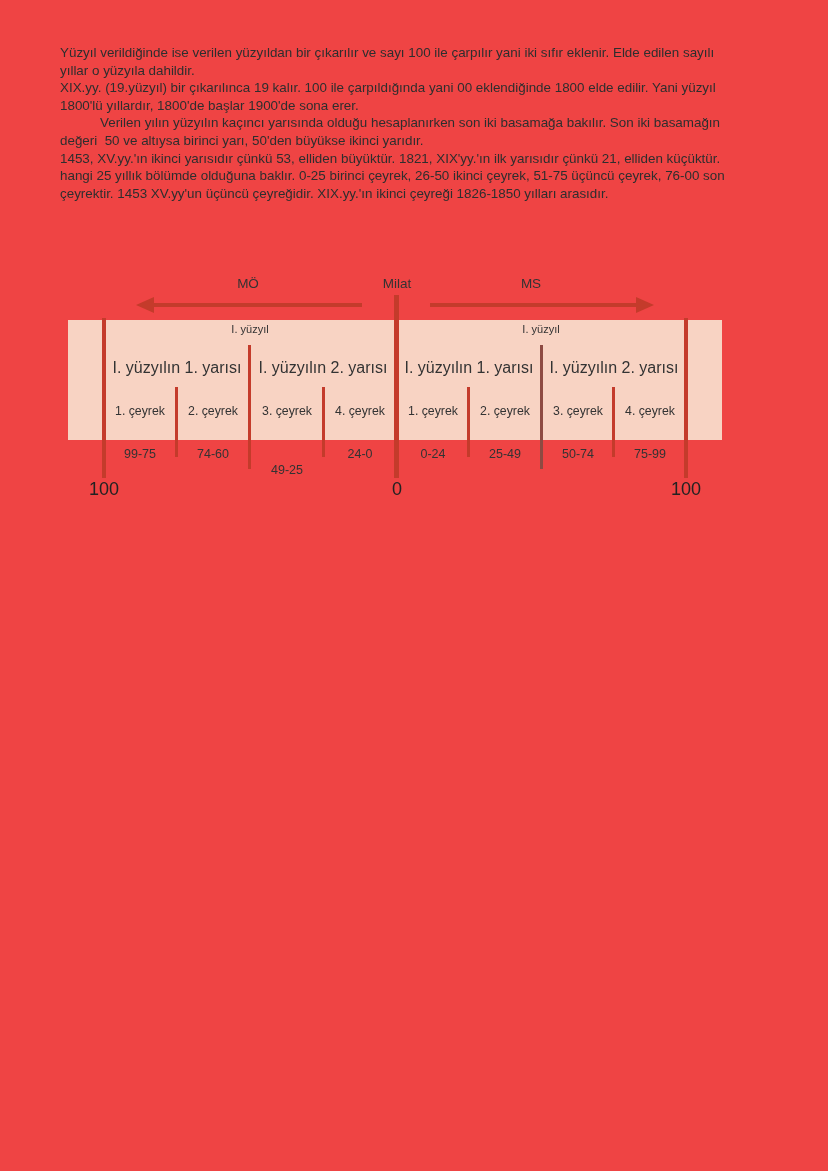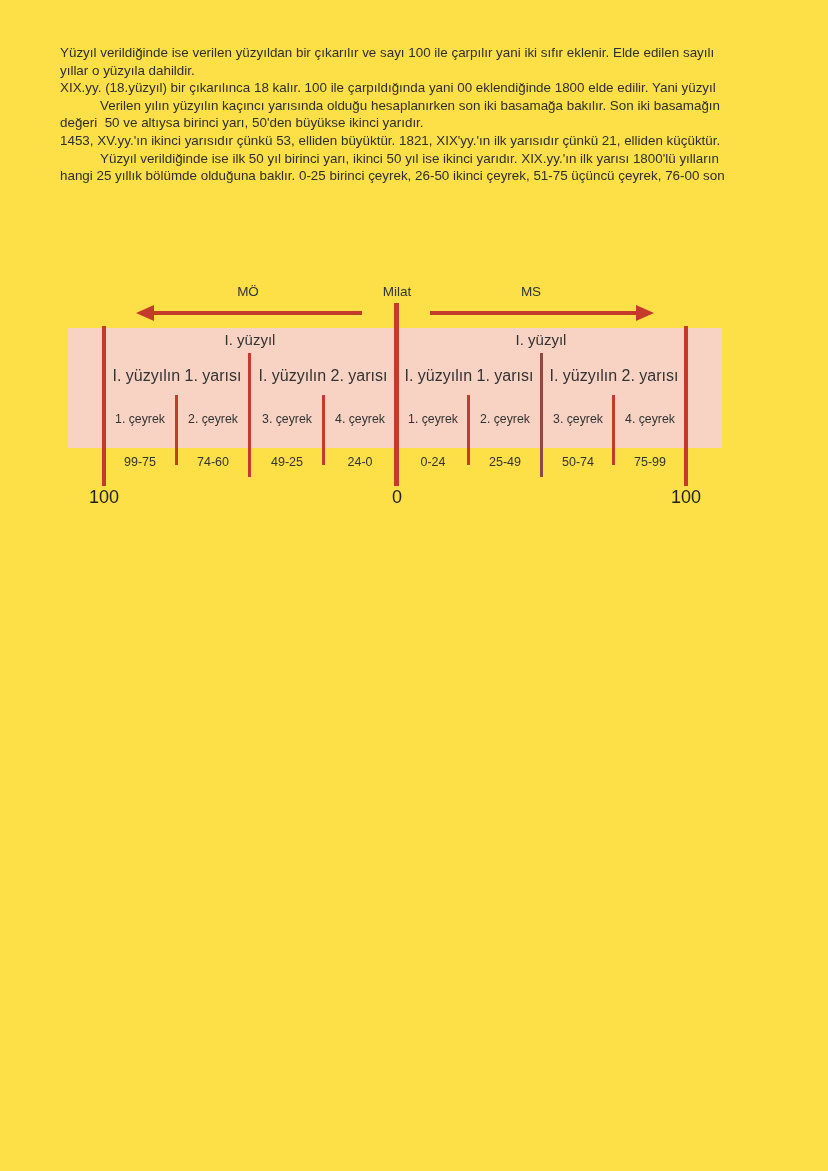--- a/index.html
+++ b/index.html
@@ -1,51 +1,51 @@
 <!DOCTYPE html>
 <html><head>
 <meta charset="utf-8">
 <style>
   * { margin: 0; padding: 0; box-sizing: border-box; }
   html, body { background: #ffffff; }
   .page {
     position: relative;
     width: 828px;
     height: 1171px;
-    background: #fde047;
+    background: #ef4444;
     font-family: "Liberation Sans", "DejaVu Sans", sans-serif;
     color: #2e2e2e;
     overflow: hidden;
   }
   
   .text-block {
     position: absolute;
     left: 60px;
     top: 44px;
     width: 712px;
   }
   .line {
     font-size: 13.4px;
     line-height: 17.6px;
     white-space: pre;
     color: #2e2e2e;
   }
   .line.indent { padding-left: 40px; }
 
   
-  .diagram { position: absolute; left: 0; top: 8px; width: 808px; height: 520px; }
+  .diagram { position: absolute; left: 0; top: 0; width: 808px; height: 520px; }
 
   .dlabel {
     position: absolute;
     text-align: center;
     color: #333333;
     white-space: nowrap;
   }
   .era { font-size: 13.5px; top: 276px; width: 60px; }
-  .century { font-size: 15px; top: 323px; width: 120px; }
+  .century { font-size: 11px; top: 323px; width: 120px; }
   .half { font-size: 16px; top: 359px; width: 146px; }
   .quarter { font-size: 12.3px; top: 404px; width: 72px; }
   .range { font-size: 12.5px; top: 447px; width: 72px; }
   .axis { font-size: 18px; top: 479px; width: 60px; color: #222; }
 
   .band {
     position: absolute;
     left: 68px; top: 320px;
     width: 654px; height: 120px;
   }
@@ -66,26 +66,27 @@
   }
 </style>
 </head>
 <body>
 
 <div class="page">
 
   <div class="text-block">
     <div class="line">Yüzyıl verildiğinde ise verilen yüzyıldan bir çıkarılır ve sayı 100 ile çarpılır yani iki sıfır eklenir. Elde edilen sayılı</div>
     <div class="line">yıllar o yüzyıla dahildir.</div>
-    <div class="line">XIX.yy. (18.yüzyıl) bir çıkarılınca 18 kalır. 100 ile çarpıldığında yani 00 eklendiğinde 1800 elde edilir. Yani yüzyıl</div>
+    <div class="line">XIX.yy. (19.yüzyıl) bir çıkarılınca 19 kalır. 100 ile çarpıldığında yani 00 eklendiğinde 1800 elde edilir. Yani yüzyıl</div>
+    <div class="line">1800'lü yıllardır, 1800'de başlar 1900'de sona erer.</div>
     <div class="line indent">Verilen yılın yüzyılın kaçıncı yarısında olduğu hesaplanırken son iki basamağa bakılır. Son iki basamağın</div>
     <div class="line">değeri  50 ve altıysa birinci yarı, 50'den büyükse ikinci yarıdır.</div>
     <div class="line">1453, XV.yy.'ın ikinci yarısıdır çünkü 53, elliden büyüktür. 1821, XIX'yy.'ın ilk yarısıdır çünkü 21, elliden küçüktür.</div>
-    <div class="line indent">Yüzyıl verildiğinde ise ilk 50 yıl birinci yarı, ikinci 50 yıl ise ikinci yarıdır. XIX.yy.'ın ilk yarısı 1800'lü yılların</div>
     <div class="line">hangi 25 yıllık bölümde olduğuna baklır. 0-25 birinci çeyrek, 26-50 ikinci çeyrek, 51-75 üçüncü çeyrek, 76-00 son</div>
+    <div class="line">çeyrektir. 1453 XV.yy'un üçüncü çeyreğidir. XIX.yy.'ın ikinci çeyreği 1826-1850 yılları arasıdır.</div>
   </div>
 
   <div class="diagram">
 
     <div class="dlabel era" style="left:218px;">MÖ</div>
     <div class="dlabel era" style="left:367px;">Milat</div>
     <div class="dlabel era" style="left:501px;">MS</div>
 
     <div class="head-left" style="left:136px; top:297px; border-right:18px solid #c43b2b;"></div>
     <div class="shaft" style="left:152px; top:303px; width:210px; background:#c43b2b;"></div>
@@ -117,21 +118,21 @@
     <div class="dlabel quarter" style="left:177px;">2. çeyrek</div>
     <div class="dlabel quarter" style="left:251px;">3. çeyrek</div>
     <div class="dlabel quarter" style="left:324px;">4. çeyrek</div>
     <div class="dlabel quarter" style="left:397px;">1. çeyrek</div>
     <div class="dlabel quarter" style="left:469px;">2. çeyrek</div>
     <div class="dlabel quarter" style="left:542px;">3. çeyrek</div>
     <div class="dlabel quarter" style="left:614px;">4. çeyrek</div>
 
     <div class="dlabel range" style="left:104px;">99-75</div>
     <div class="dlabel range" style="left:177px;">74-60</div>
-    <div class="dlabel range" style="left:251px;">49-25</div>
+    <div class="dlabel range" style="left:251px;margin-top:16px;">49-25</div>
     <div class="dlabel range" style="left:324px;">24-0</div>
     <div class="dlabel range" style="left:397px;">0-24</div>
     <div class="dlabel range" style="left:469px;">25-49</div>
     <div class="dlabel range" style="left:542px;">50-74</div>
     <div class="dlabel range" style="left:614px;">75-99</div>
 
     <div class="dlabel axis" style="left:74px;">100</div>
     <div class="dlabel axis" style="left:367px;">0</div>
     <div class="dlabel axis" style="left:656px;">100</div>
 

